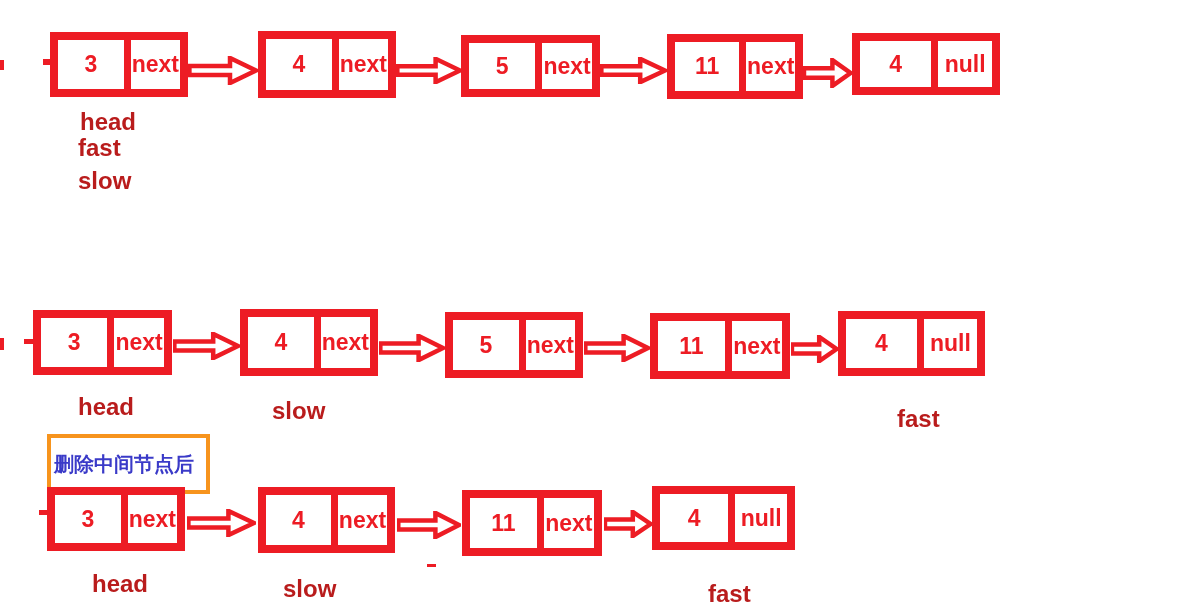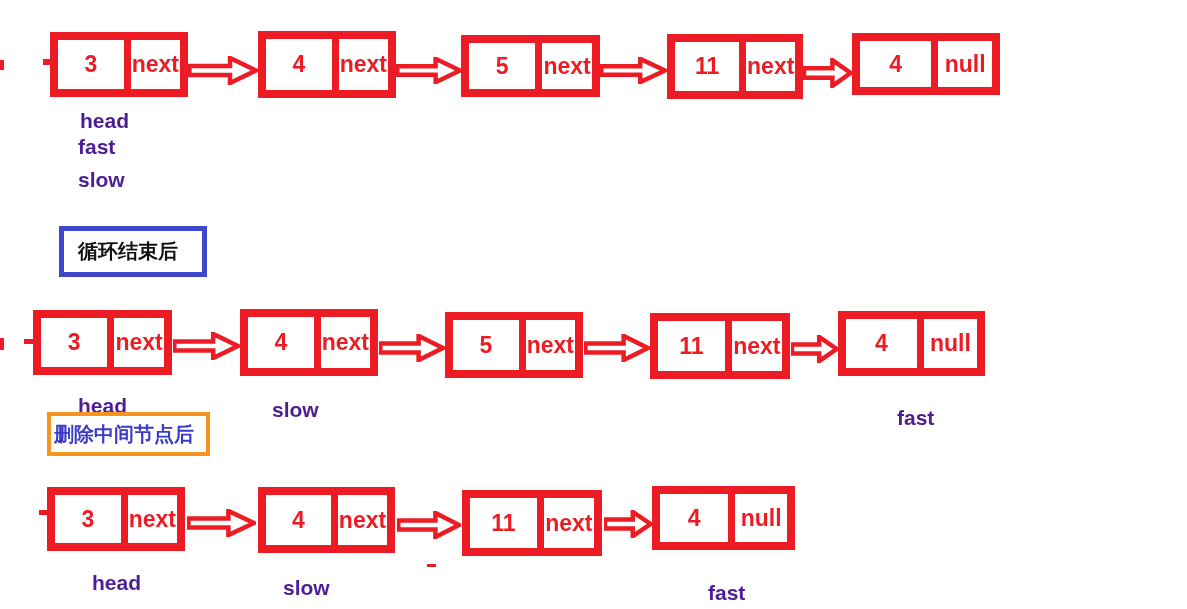--- a/index.html
+++ b/index.html
@@ -28,23 +28,23 @@
     color:#ed1c24;
     overflow:hidden;
   }
   .cell.data{flex:57 1 0;font-size:23px;}
   .cell.ptr{flex:43 1 0;font-size:23px;}
   
   .arrow{position:absolute;display:block;}
   
   .plabel{
     position:absolute;
-    color:#4c1d95;
+    color:#b91c1c;
     font-weight:700;
-    font-size:21px;
+    font-size:24px;
     line-height:1;
     white-space:nowrap;
   }
   
   .caption{
     position:absolute;
     box-sizing:border-box;
     background:#ffffff;
     display:flex;
     align-items:center;
@@ -101,21 +101,20 @@
     <div class="node" style="left:852px;top:33px;width:148px;height:62px;">
       <div class="cell data">4</div>
       <div class="cell ptr">null</div>
     </div>
 
     <div class="plabel" style="left:80px;top:110px;">head</div>
     <div class="plabel" style="left:78px;top:136px;">fast</div>
     <div class="plabel" style="left:78px;top:169px;">slow</div>
   </div>
 
-  <div class="caption blue-box" style="left:59px;top:226px;width:148px;height:51px;">循环结束后</div>
 
   <div>
     <div class="mark" style="left:0;top:338px;width:4px;height:12px;"></div>
     <div class="mark" style="left:24px;top:339px;width:9px;height:5px;"></div>
 
     <div class="node" style="left:33px;top:310px;width:139px;height:65px;">
       <div class="cell data">3</div>
       <div class="cell ptr">next</div>
     </div>
     <svg class="arrow" style="left:173px;top:332px;" width="67" height="28" viewBox="0 0 100 44" preserveAspectRatio="none">
@@ -149,21 +148,21 @@
     <div class="node" style="left:838px;top:311px;width:147px;height:65px;">
       <div class="cell data">4</div>
       <div class="cell ptr">null</div>
     </div>
 
     <div class="plabel" style="left:78px;top:395px;">head</div>
     <div class="plabel" style="left:272px;top:399px;">slow</div>
     <div class="plabel" style="left:897px;top:407px;">fast</div>
   </div>
 
-  <div class="caption orange-box" style="left:47px;top:412px;width:163px;height:44px;">删除中间节点后</div>
+  <div class="caption orange-box" style="left:47px;top:434px;width:163px;height:60px;">删除中间节点后</div>
 
   <div>
     <div class="mark" style="left:39px;top:510px;width:8px;height:5px;"></div>
     <div class="mark" style="left:427px;top:564px;width:9px;height:3px;"></div>
 
     <div class="node" style="left:47px;top:487px;width:138px;height:64px;">
       <div class="cell data">3</div>
       <div class="cell ptr">next</div>
     </div>
     <svg class="arrow" style="left:187px;top:509px;" width="69" height="28" viewBox="0 0 100 44" preserveAspectRatio="none">

